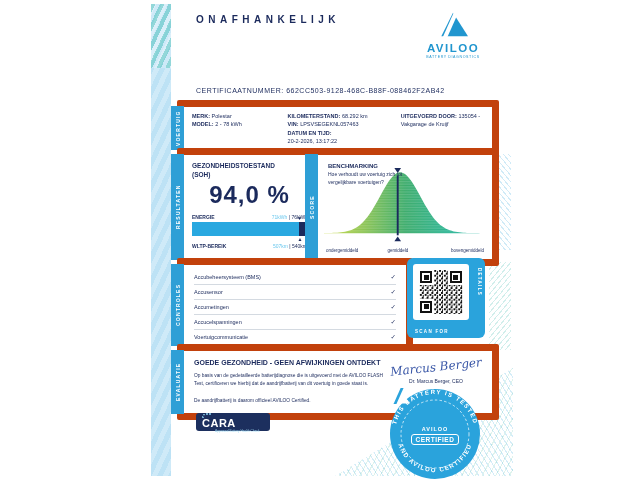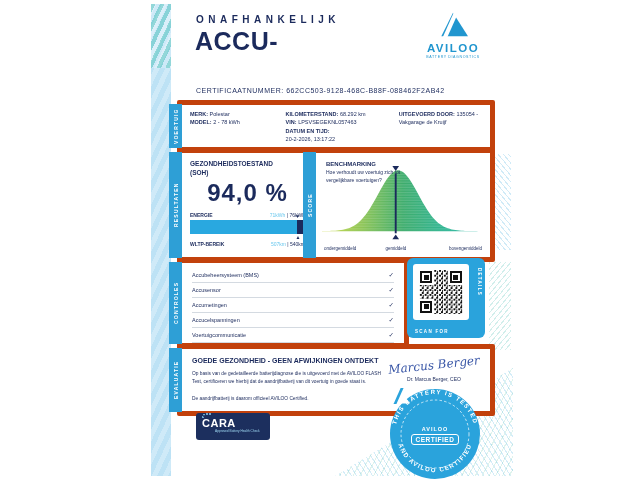--- a/index.html
+++ b/index.html
@@ -28,21 +28,21 @@
   .kicker{position:absolute;left:45px;top:10px;font-size:10px;font-weight:bold;
           letter-spacing:4.5px;color:#1b2a5c;text-align:right;}
   .title{position:absolute;left:44px;top:24px;font-size:25px;line-height:26px;
          font-weight:bold;letter-spacing:.5px;color:#1b2a5c;}
   .certnum{position:absolute;left:45px;top:83px;font-size:7px;letter-spacing:.5px;color:#1b2a5c;}
   .logo{position:absolute;left:266px;top:8px;width:72px;text-align:center;}
   .logo .brand{font-size:11.5px;font-weight:bold;color:#2196cf;letter-spacing:1.5px;margin-top:1px;}
   .logo .tagline{font-size:3.6px;color:#2196cf;letter-spacing:.6px;margin-top:1px;}
 
   
-  .box{position:absolute;background:#fff;border:5px solid #c2410c;border-radius:2px;}
+  .box{position:absolute;background:#fff;border:7px solid #c2410c;border-radius:2px;}
   .tab{position:absolute;left:-13px;top:-1px;bottom:-1px;width:13px;background:#2e9fd6;
        color:#fff;font-size:5px;font-weight:bold;letter-spacing:1.2px;
        display:flex;align-items:center;justify-content:center;
        writing-mode:vertical-rl;transform:rotate(180deg);}
 
   
   .box-voertuig{left:26px;top:96px;width:308px;height:42px;}
   .v-cols{display:flex;padding:5px 8px;gap:8px;font-size:5.5px;line-height:1.5;color:#1b2a5c;}
   .v-col1{flex:0 0 30%;} .v-col2{flex:0 0 36%;} .v-col3{flex:1;}
   .v-label{font-weight:bold;}
@@ -91,21 +91,21 @@
   .box-evaluatie{left:26px;top:340px;width:308px;height:62px;}
   .ev-title{position:absolute;left:10px;top:8px;font-size:7px;font-weight:bold;}
   .ev-p1{position:absolute;left:10px;top:21px;width:198px;font-size:4.8px;line-height:1.6;}
   .ev-p2{position:absolute;left:10px;top:47px;font-size:4.8px;}
   .ev-sig{position:absolute;right:6px;top:9px;width:100px;text-align:center;}
   .sig-script{display:block;font-family:"DejaVu Serif","Liberation Serif",serif;font-style:italic;
               font-size:12px;color:#3a57a7;transform:rotate(-6deg);}
   .sig-name{display:block;font-size:5px;color:#1b2a5c;margin-top:4px;}
 
   
-  .cara{position:absolute;left:45px;top:409px;width:74px;height:27px;background:#1c2f5e;border-radius:3px;
+  .cara{position:absolute;left:45px;top:409px;width:74px;height:18px;background:#1c2f5e;border-radius:3px;
         color:#fff;padding:4px 6px;box-sizing:border-box;}
   .cara-name{font-size:11px;font-weight:bold;letter-spacing:.5px;line-height:1.1;position:relative;}
   .cara-sun{position:absolute;left:1px;top:-2px;width:2px;height:2px;border-radius:50%;background:transparent;
         box-shadow:-1px 1px 0 0 #8fd4f2,0 -1px 0 0 #8fd4f2,3px -2px 0 0 #8fd4f2,6px -2px 0 0 #8fd4f2;}
   .cara-sub{font-size:3.2px;color:#9fd8f2;margin:0 0 0 13px;}
 
   .badge{position:absolute;left:238px;top:384px;width:92px;height:92px;z-index:2;}
   .badge svg{position:absolute;inset:0;}
   .badge-center{position:absolute;inset:0;display:flex;flex-direction:column;align-items:center;
                 justify-content:center;padding-top:1px;}
@@ -117,21 +117,21 @@
 <body>
 
 <div class="sheet">
   <div class="band"></div>
   <div class="deco deco-right-top"></div>
   <div class="deco deco-right-mid"></div>
   <div class="deco deco-br"></div>
 
   <div class="kicker">ONAFHANKELIJK</div>
   <div class="title">
-    <span>ACCU-</span><br>
+    <br>
   </div>
   <div class="certnum">
     <span>CERTIFICAATNUMMER:</span>
     <span>662CC503-9128-468C-B88F-088462F2AB42</span>
   </div>
   <div class="logo">
     <svg width="34" height="25" viewBox="0 0 40 30">
       <polygon points="20,1 38,29 6,29" fill="#2196cf"></polygon>
       <rect x="15" y="-4" width="5" height="40" fill="#ffffff" transform="rotate(24 20 15)"></rect>
     </svg>

